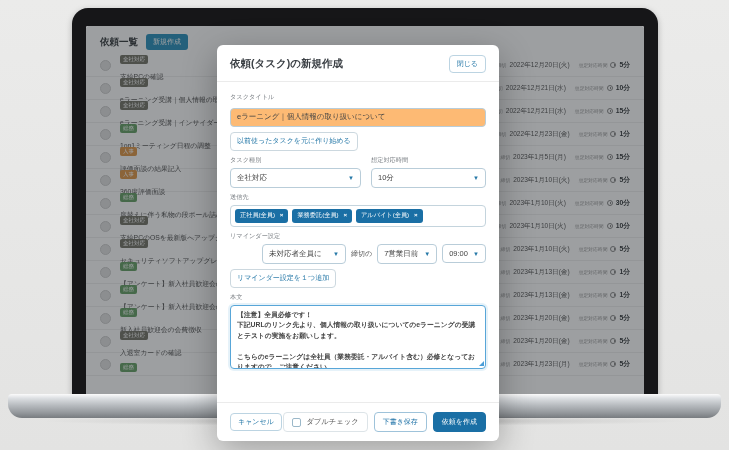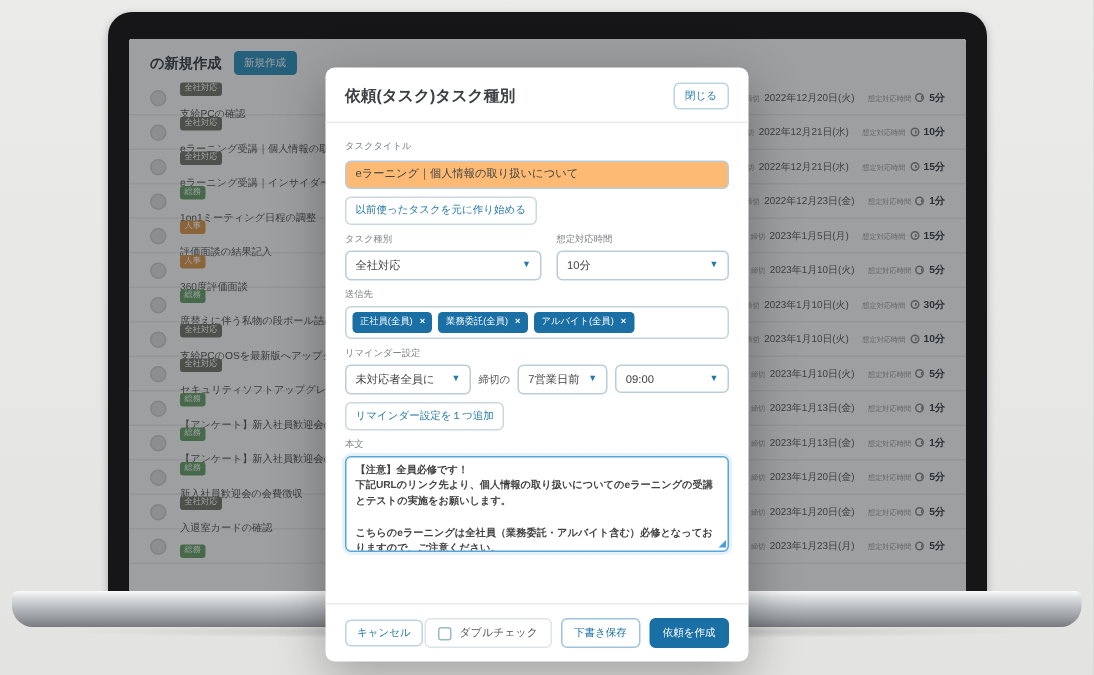--- a/index.html
+++ b/index.html
@@ -65,21 +65,21 @@
          font-family:"Liberation Sans","DejaVu Sans",sans-serif; background:#fdba74; }
   .btn-ghost { margin-top:5px; background:#fff; border:1px solid #ccd8df; color:#2779a8; font-size:7px; padding:3.5px 6px; border-radius:4px; }
   .two-col { display:flex; gap:10px; }
   .col1 { width:131px; } .col2 { flex:1; }
   .sel { border:1px solid #b9cdd9; border-radius:4px; padding:4px 6px; font-size:7.5px; color:#444;
          display:flex; align-items:center; justify-content:space-between; background:#fff; }
   .caret { color:#2779a8; font-size:6px; margin-left:4px; }
   .chipbox { border:1px solid #c4d4dd; border-radius:4px; padding:3px 4px; display:flex; gap:4px; }
   .chip { background:#1a6fa5; color:#fff; font-size:6.2px; padding:2.5px 5px; border-radius:3px; white-space:nowrap; }
   .chip b { margin-left:3px; font-weight:bold; }
-  .rem-row { display:flex; align-items:center; gap:5px; }
+  .rem-row { display:flex; align-items:center; gap:5px;margin-left:32px; }
   .rem-mid { font-size:7px; color:#555; flex:0 0 auto; }
   .textarea {
     width:100%; height:64px; border:1.5px solid #58a6d8; border-radius:4px; padding:4px 6px;
     font-size:6.8px; line-height:1.55; color:#444; resize:none; overflow:hidden;
     font-family:"Liberation Sans","DejaVu Sans",sans-serif;
     box-shadow:0 0 0 2px rgba(88,166,216,.15); display:block;font-weight:bold;
   }
   .ta-wrap { position:relative; }
   .ta-handle { position:absolute; right:2px; bottom:3px; width:0; height:0;
     border-left:5px solid transparent; border-bottom:5px solid #4a9dd8; }
@@ -91,21 +91,21 @@
   .btn-primary { background:#1a6fa5; border:1px solid #1a6fa5; color:#fff; font-size:7px; padding:4px 8px; border-radius:4px; }
   .btn-draft { background:#fff; border:1px solid #9fc3da; color:#1a6fa5; font-size:7px; padding:4px 8px; border-radius:4px; }
 </style>
 </head>
 <body>
 
 <div class="laptop-screen">
   <div class="screen-inner">
     <div class="app">
       <div class="app-header">
-        <span class="app-title">の新規作成</span>
+        <span class="app-title">依頼一覧</span>
         <button class="btn-new">新規作成</button>
       </div>
       <div class="rows" id="rows">
   <div class="row">
     <span class="circle"></span>
     <span class="row-main">
       <span class="badge b-gray">全社対応</span><br>
       <span class="row-title">支給PCの確認</span>
     </span>
     <span class="row-right">
@@ -313,21 +313,21 @@
   </div>
 </div>
     </div>
     <div class="dim"></div>
   </div>
 </div>
 <div class="laptop-base"></div>
 
 <div class="modal">
   <div class="m-head">
-    <span class="m-title">依頼(タスク)タスク種別</span>
+    <span class="m-title">依頼(タスク)の新規作成</span>
     <button class="btn-line">閉じる</button>
   </div>
 
   <div class="m-body">
     <div class="f-label">タスクタイトル</div>
     <input class="inp" value="eラーニング｜個人情報の取り扱いについて" style="">
     <button class="btn-ghost">以前使ったタスクを元に作り始める</button>
 
     <div class="two-col">
       <div class="col1">

